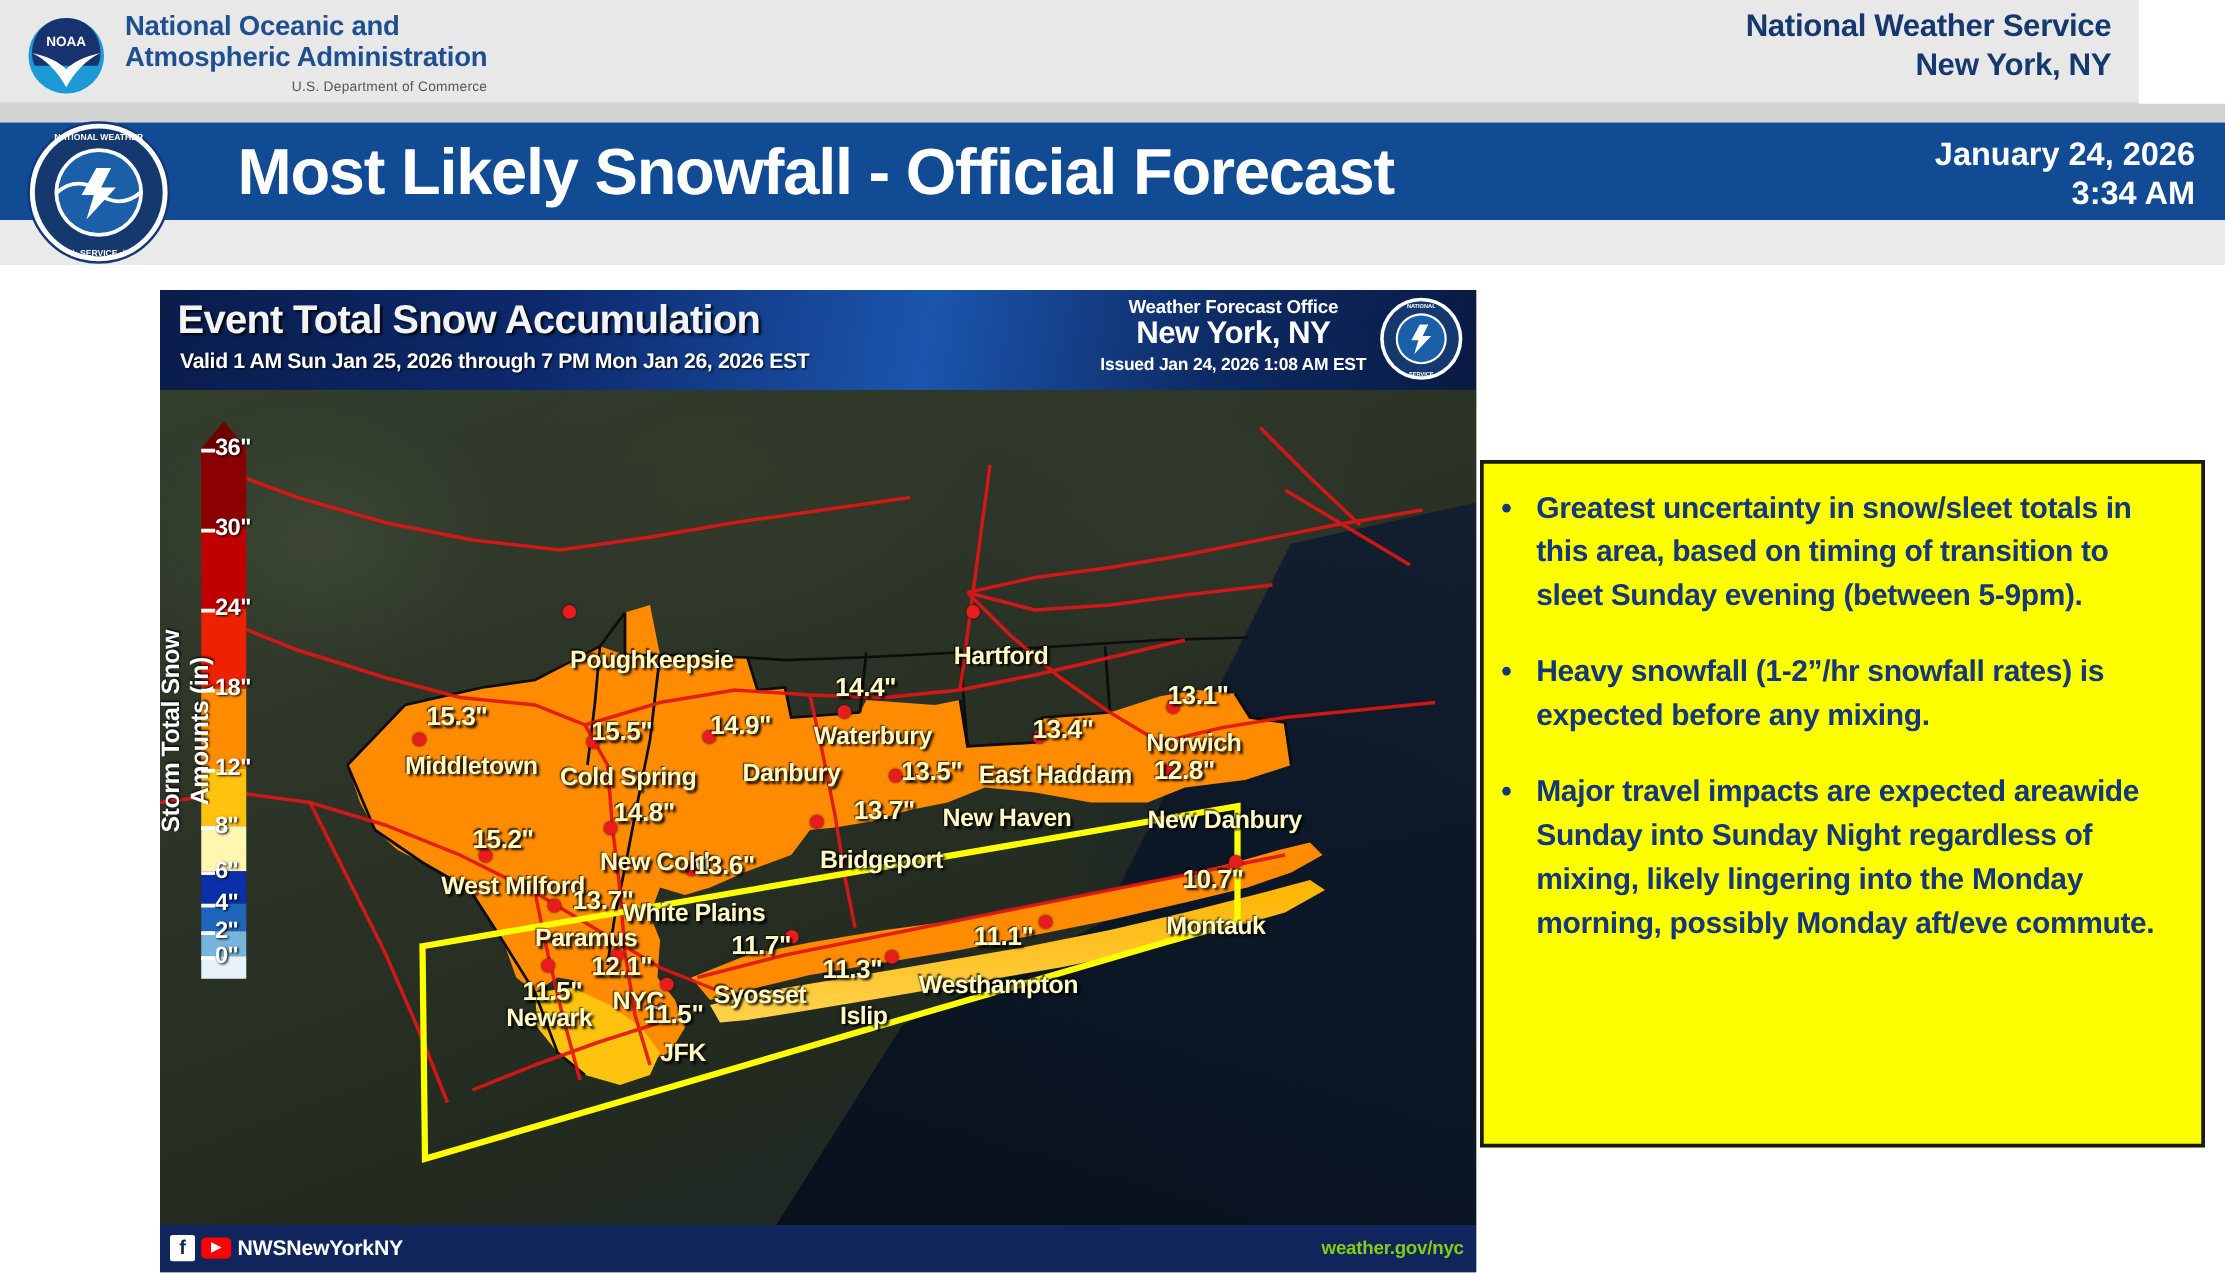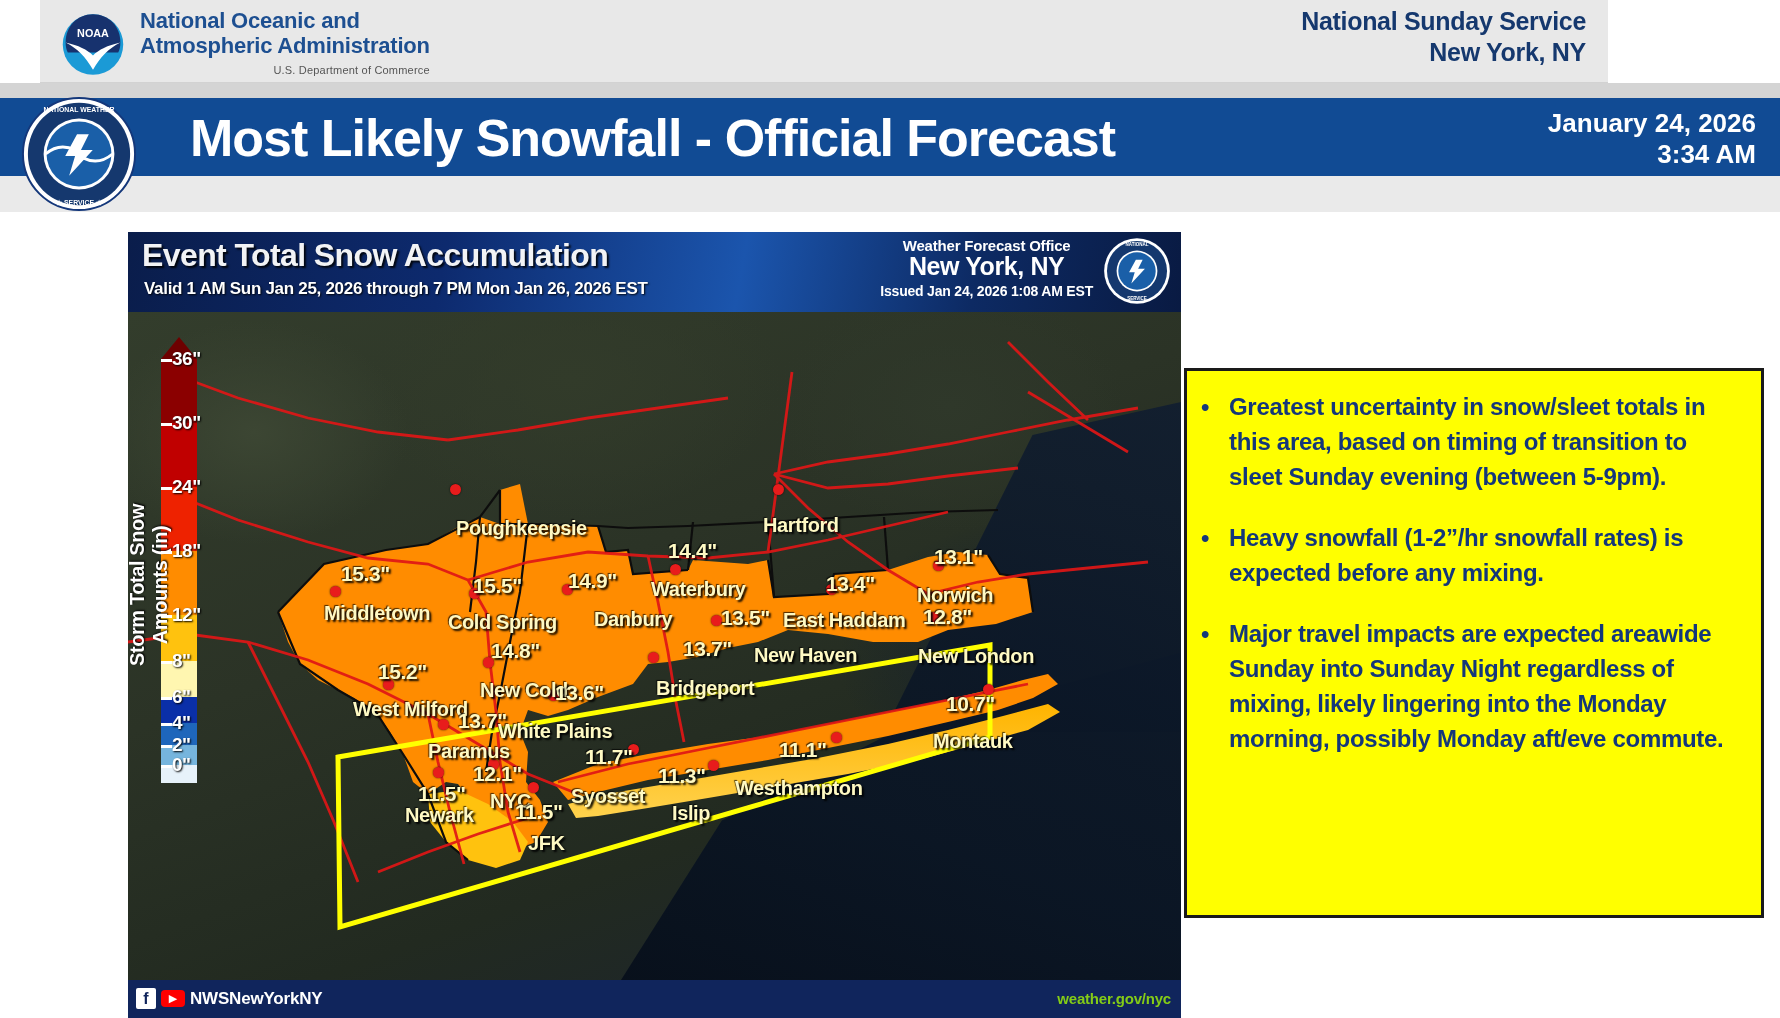--- a/index.html
+++ b/index.html
@@ -6,24 +6,23 @@
   html, body {
     width: 1780px; height: 1018px;
     background: #ffffff;
     font-family: "Liberation Sans", sans-serif;
     overflow: hidden;
   }
   .page { position: relative; width: 1780px; height: 1018px; background:#fff; }
 
   
   .noaa-band {
-    position:absolute; left:0; top:0; width:1568px; height:83px;
+    position:absolute; left:0; top:0; width:1711px; height:83px;
     background:#e8e8e8;
     border-bottom:1px solid #d2d2d2;
-    margin-left:40px;
   }
   .noaa-logo { position:absolute; left:17px; top:4px; width:72px; height:74px; }
   .noaa-text { position:absolute; left:100px; top:8px; }
   .noaa-line {
     font-size:22px; font-weight:bold; color:#1d4f91; line-height:25px;
     letter-spacing:-0.2px;
   }
   .noaa-sub { font-size:11px; color:#555; margin-top:6px; letter-spacing:0.2px;text-align:right; }
   .nws-right {
     position:absolute; right:22px; top:6px; text-align:right;
@@ -205,21 +204,21 @@
       <path d="M50 13 C72 13 88 30 88 52 C88 58 87 62 85 66 L15 66 C13 62 12 58 12 52 C12 30 28 13 50 13 Z" fill="#17326e"></path>
       <path d="M12 52 C28 60 40 72 50 90 C60 72 72 60 88 52 C70 56 58 62 50 70 C42 62 30 56 12 52 Z" fill="#ffffff"></path>
       <text x="50" y="44" font-family="Liberation Sans, sans-serif" font-size="15" font-weight="bold" fill="#ffffff" text-anchor="middle">NOAA</text>
     </svg>
     <div class="noaa-text">
       <div class="noaa-line">National Oceanic and</div>
       <div class="noaa-line">Atmospheric Administration</div>
       <div class="noaa-sub">U.S. Department of Commerce</div>
     </div>
     <div class="nws-right">
-      <div>National Sunday Service</div>
+      <div>National Weather Service</div>
       <div>New York, NY</div>
     </div>
   </div>
 
   <div class="grey-gap"></div>
 
   <div class="title-bar"></div>
   <div class="below-title"></div>
   <div class="white-rest"></div>
 
@@ -414,21 +413,21 @@
           <div class="mlabel city" style="left: 430px; top: 296px; margin-left: 36px;">Danbury</div>
           <div class="mlabel city" style="left: 328px; top: 205px;">Poughkeepsie</div>
           <div class="mlabel amt" style="left: 540px; top: 227px;">14.4"</div>
           <div class="mlabel city" style="left: 523px; top: 266px;">Waterbury</div>
           <div class="mlabel city" style="left: 635px; top: 202px;">Hartford</div>
           <div class="mlabel amt" style="left: 698px; top: 260px;">13.4"</div>
           <div class="mlabel city" style="left: 655px; top: 297px;">East Haddam</div>
           <div class="mlabel amt" style="left: 806px; top: 233px;">13.1"</div>
           <div class="mlabel city" style="left: 789px; top: 272px;">Norwich</div>
           <div class="mlabel amt" style="left: 795px; top: 293px;">12.8"</div>
-          <div class="mlabel city" style="left: 790px; top: 333px;">New London</div>
+          <div class="mlabel city" style="left: 790px; top: 333px;">New Danbury</div>
           <div class="mlabel amt" style="left: 593px; top: 294px;">13.5"</div>
           <div class="mlabel amt" style="left: 555px; top: 325px;">13.7"</div>
           <div class="mlabel city" style="left: 626px; top: 332px;">New Haven</div>
           <div class="mlabel city" style="left: 528px; top: 365px;">Bridgeport</div>
           <div class="mlabel amt" style="left: 363px; top: 327px;">14.8"</div>
           <div class="mlabel city" style="left: 352px; top: 367px;">New Cold</div>
           <div class="mlabel amt" style="left: 250px; top: 348px;">15.2"</div>
           <div class="mlabel city" style="left: 225px; top: 386px;">West Milford</div>
           <div class="mlabel amt" style="left: 427px; top: 369px;">13.6"</div>
           <div class="mlabel amt" style="left: 330px; top: 397px;">13.7"</div>

